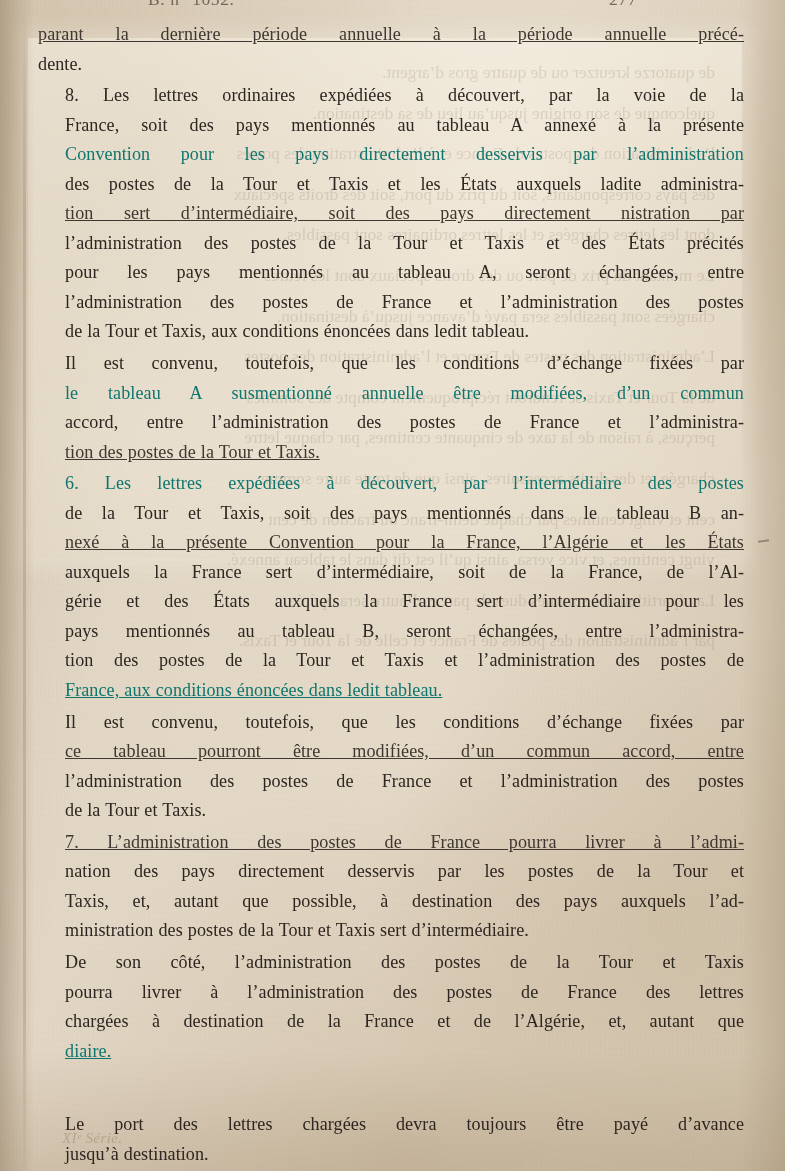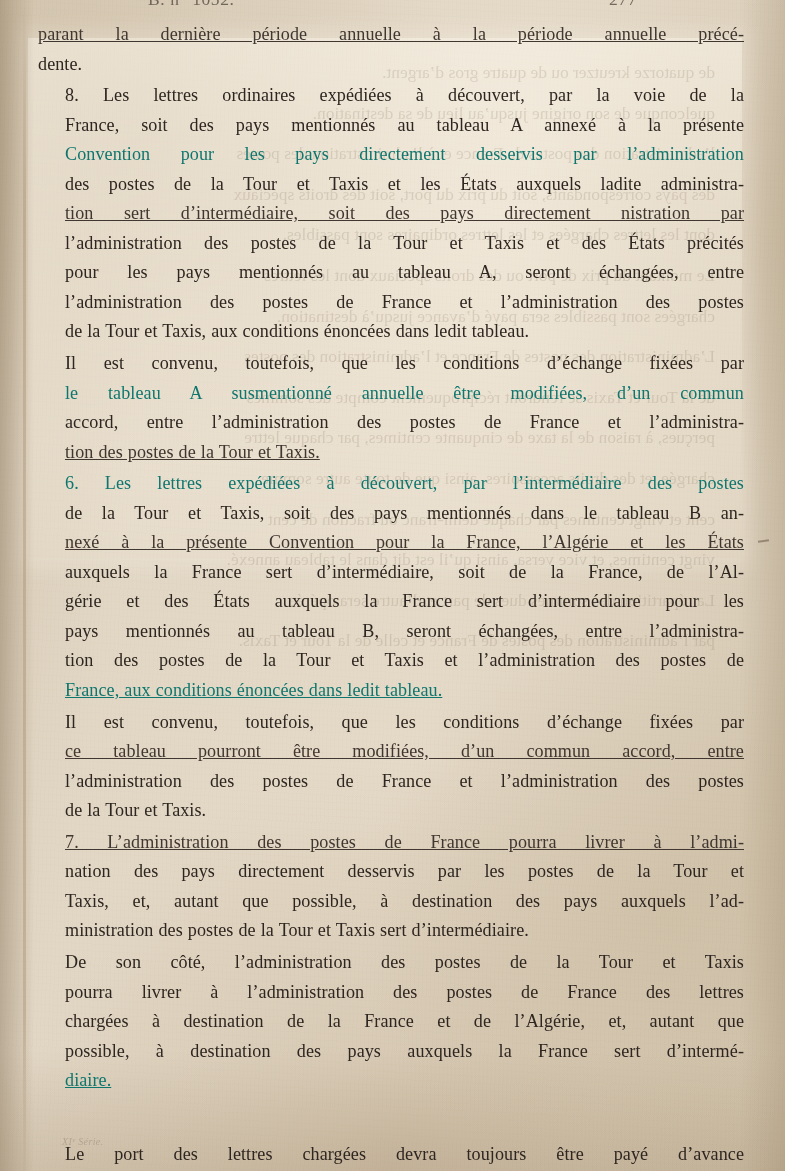--- a/index.html
+++ b/index.html
@@ -155,21 +155,21 @@
     right: 16px; top: 540px;
     width: 11px; height: 2px;
     background: rgba(80,64,48,.45);
     transform: rotate(-8deg);
   }
   #footer-ghost {
     position: absolute;
     left: 62px; bottom: 24px;
     color: #6d5d48;
     opacity: .30;
-    font-size: 10px;
+    font-size: 15px;
     font-style: italic;
     letter-spacing: .4px;
   }
 </style>
 </head>
 <body>
 
 <div id="page">
 
   <div id="paper-base"></div>
@@ -245,21 +245,20 @@
       <p id="para-7" class="indent">
         <span class="ln j faint" style="text-indent: 27px;">7. L’administration des postes de France pourra livrer à l’admi-</span>
         <span class="ln j">nation des pays directement desservis par les postes de la Tour et</span>
         <span class="ln j">Taxis, et, autant que possible, à destination des pays auxquels l’ad-</span>
         <span class="ln j last">ministration des postes de la Tour et Taxis sert d’intermédiaire.</span>
       </p>
       <p id="para-deson-cote" class="indent">
         <span class="ln j" style="text-indent: 27px;">De son côté, l’administration des postes de la Tour et Taxis</span>
         <span class="ln j">pourra livrer à l’administration des postes de France des lettres</span>
         <span class="ln j">chargées à destination de la France et de l’Algérie, et, autant que</span>
-        <span class="ln j">possible, à destination des pays auxquels la France sert d’intermé-</span>
         <span class="ln j last faint dark">diaire.</span>
       </p>
       <p id="para-port" class="indent">
         <span class="ln j" style="text-indent: 27px; margin-top: 44px;">Le port des lettres chargées devra toujours être payé d’avance</span>
         <span class="ln j last">jusqu’à destination.</span>
       </p>
     </div>
 
   <div id="margin-mark"></div>
   <div id="footer-ghost">XIᵉ Série.</div>

